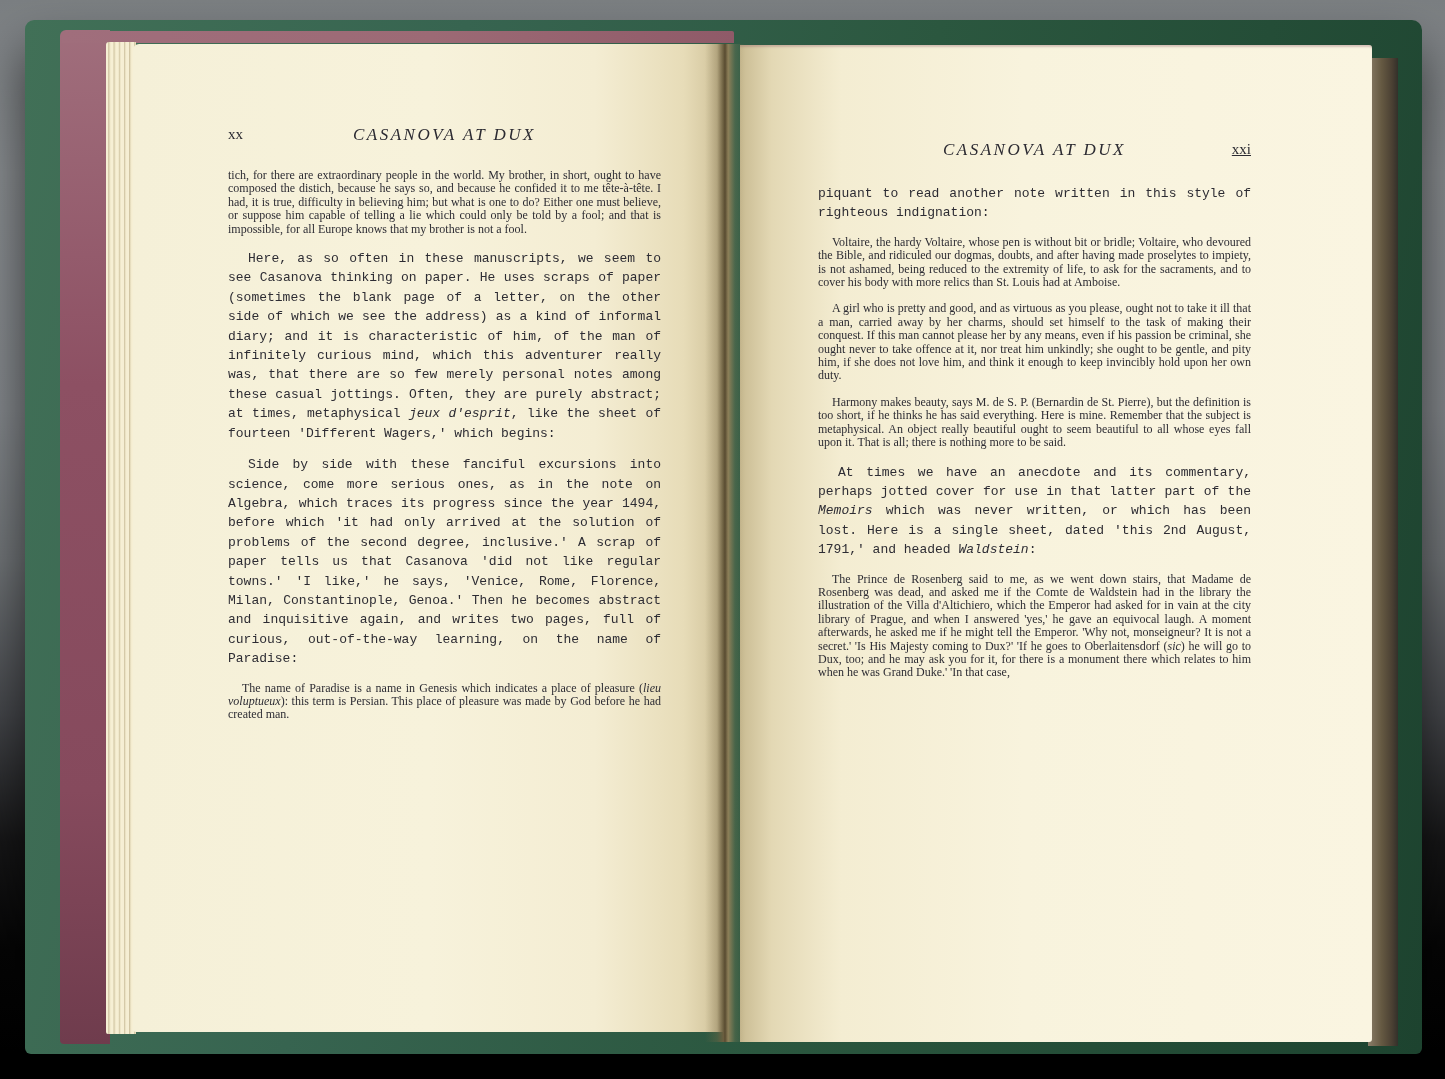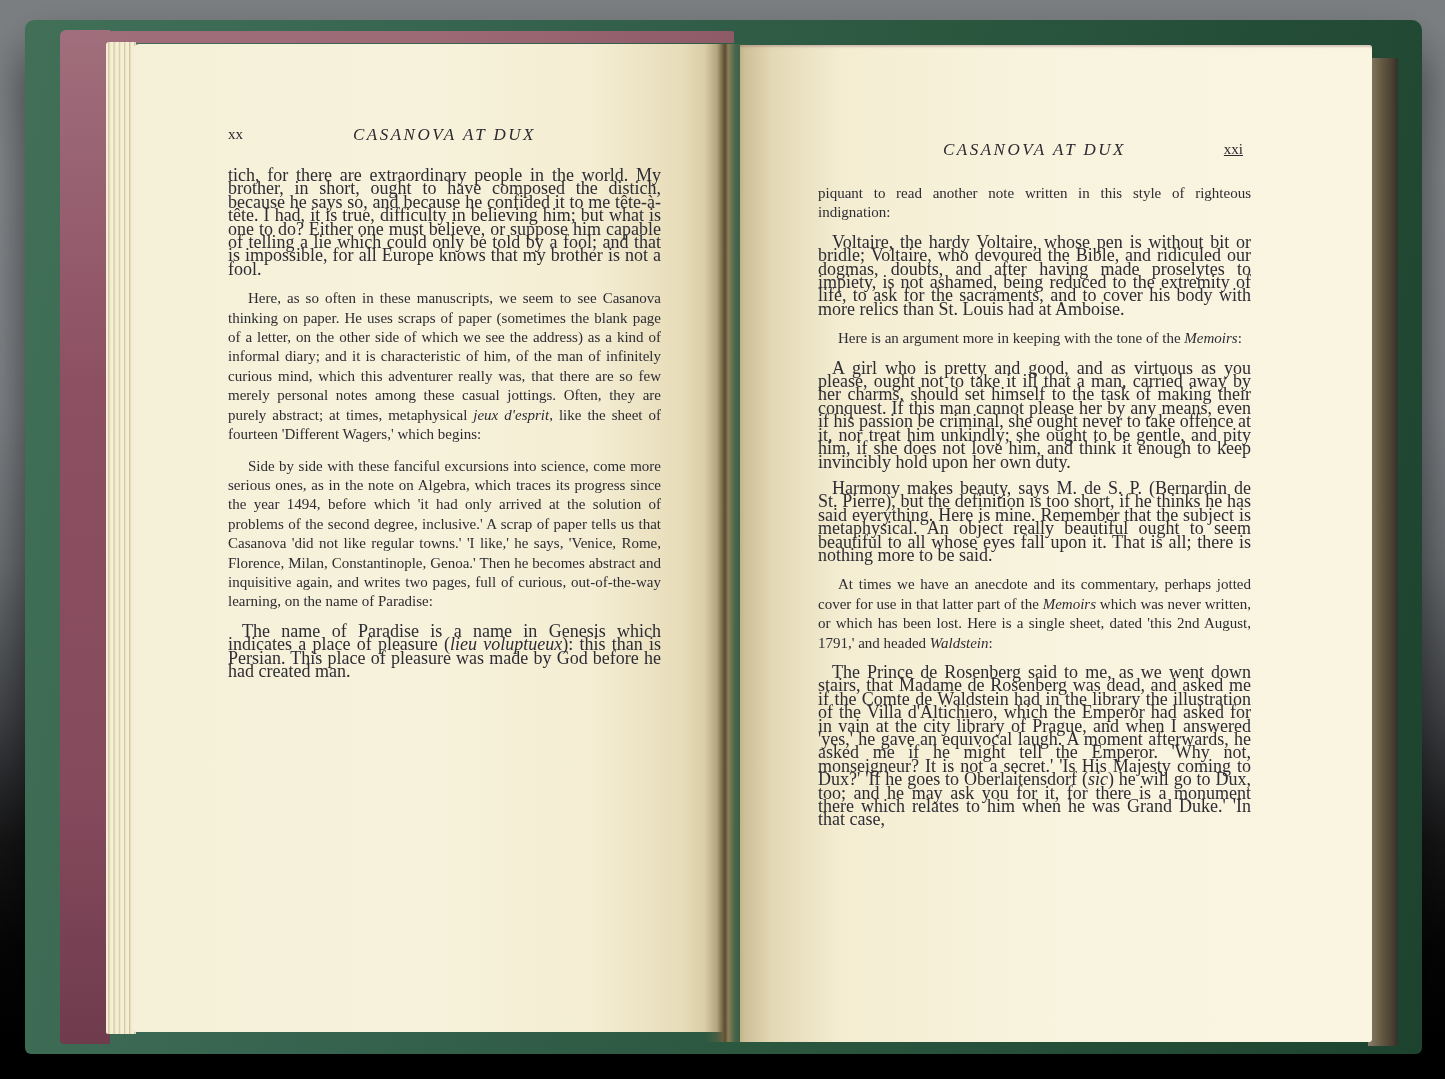--- a/index.html
+++ b/index.html
@@ -69,28 +69,28 @@
   .col-left{left:228px;top:125px;}
   .col-right{left:818px;top:140px;}
   .page-header{position:relative;height:22px;margin-bottom:22px;}
   .running-title{
     position:absolute;left:0;right:0;text-align:center;
     font-style:italic;font-size:17px;letter-spacing:2.5px;color:#2b2a31;
     white-space:nowrap;
   }
   .folio{font-size:15px;color:#2b2a31;position:absolute;top:1px;}
   .folio-left{left:0;}
-  .folio-right{right:8px;text-decoration:underline;}
+  .folio-right{right:0;text-decoration:underline;}
   .col p{margin:0;color:#2d2c33;}
   .b{
-    font-size:15px;line-height:19.4px;text-align:justify;
-    text-indent:20px;margin-top:12px !important;
+    font-size:13px;line-height:19.4px;text-align:justify;
+    text-indent:20px;margin-top:12px !important;font-family:Liberation Mono, monospace;
   }
   .q{
-    font-size:18px;line-height:13.4px;text-align:justify;
+    font-size:12px;line-height:13.4px;text-align:justify;
     text-indent:14px;margin-top:13px !important;margin-bottom:13px !important;
   }
   .col p:first-of-type{margin-top:0 !important;}
   .noindent{text-indent:0 !important;}
   em{font-style:italic;}
 </style>
 </head>
 <body>
 
 <div class="scene">
@@ -106,32 +106,31 @@
 
   <div class="col col-left">
     <div class="page-header">
       <span class="folio folio-left">xx</span>
       <span class="running-title">CASANOVA AT DUX</span>
     </div>
     <div id="left-col">
         <p class="q noindent"><span>tich, for there are extraordinary people in the world. My brother, in short, ought to have composed the distich, because he says so, and because he confided it to me tête-à-tête. I had, it is true, difficulty in believing him; but what is one to do? Either one must believe, or suppose him capable of telling a lie which could only be told by a fool; and that is impossible, for all Europe knows that my brother is not a fool.</span></p>
         <p class="b"><span>Here, as so often in these manuscripts, we seem to see Casanova thinking on paper. He uses scraps of paper (sometimes the blank page of a letter, on the other side of which we see the address) as a kind of informal diary; and it is characteristic of him, of the man of infinitely curious mind, which this adventurer really was, that there are so few merely personal notes among these casual jottings. Often, they are purely abstract; at times, metaphysical </span><em>jeux d'esprit</em><span>, like the sheet of fourteen 'Different Wagers,' which begins:</span></p>
         <p class="b"><span>Side by side with these fanciful excursions into science, come more serious ones, as in the note on Algebra, which traces its progress since the year 1494, before which 'it had only arrived at the solution of problems of the second degree, inclusive.' A scrap of paper tells us that Casanova 'did not like regular towns.' 'I like,' he says, 'Venice, Rome, Florence, Milan, Constantinople, Genoa.' Then he becomes abstract and inquisitive again, and writes two pages, full of curious, out-of-the-way learning, on the name of Paradise:</span></p>
-        <p class="q"><span>The name of Paradise is a name in Genesis which indicates a place of pleasure (</span><em>lieu voluptueux</em><span>): this than is Persian. This place of pleasure was made by God before he had created man.</span></p>
+        <p class="q"><span>The name of Paradise is a name in Genesis which indicates a place of pleasure (</span><em>lieu voluptueux</em><span>): this term is Persian. This place of pleasure was made by God before he had created man.</span></p>
       </div>
   </div>
 
   <div class="col col-right">
     <div class="page-header">
       <span class="running-title">CASANOVA AT DUX</span>
       <span class="folio folio-right">xxi</span>
     </div>
     <div id="right-col">
         <p class="b noindent"><span>piquant to read another note written in this style of righteous indignation:</span></p>
         <p class="q"><span>Voltaire, the hardy Voltaire, whose pen is without bit or bridle; Voltaire, who devoured the Bible, and ridiculed our dogmas, doubts, and after having made proselytes to impiety, is not ashamed, being reduced to the extremity of life, to ask for the sacraments, and to cover his body with more relics than St. Louis had at Amboise.</span></p>
-        <p class="b"><span>Here is an argument more in keeping with the tone of the </span><em>Memoirs</em><span>:</span></p>
         <p class="q"><span>A girl who is pretty and good, and as virtuous as you please, ought not to take it ill that a man, carried away by her charms, should set himself to the task of making their conquest. If this man cannot please her by any means, even if his passion be criminal, she ought never to take offence at it, nor treat him unkindly; she ought to be gentle, and pity him, if she does not love him, and think it enough to keep invincibly hold upon her own duty.</span></p>
         <p class="q"><span>Harmony makes beauty, says M. de S. P. (Bernardin de St. Pierre), but the definition is too short, if he thinks he has said everything. Here is mine. Remember that the subject is metaphysical. An object really beautiful ought to seem beautiful to all whose eyes fall upon it. That is all; there is nothing more to be said.</span></p>
         <p class="b"><span>At times we have an anecdote and its commentary, perhaps jotted cover for use in that latter part of the </span><em>Memoirs</em><span> which was never written, or which has been lost. Here is a single sheet, dated 'this 2nd August, 1791,' and headed </span><em>Waldstein</em><span>:</span></p>
         <p class="q"><span>The Prince de Rosenberg said to me, as we went down stairs, that Madame de Rosenberg was dead, and asked me if the Comte de Waldstein had in the library the illustration of the Villa d'Altichiero, which the Emperor had asked for in vain at the city library of Prague, and when I answered 'yes,' he gave an equivocal laugh. A moment afterwards, he asked me if he might tell the Emperor. 'Why not, monseigneur? It is not a secret.' 'Is His Majesty coming to Dux?' 'If he goes to Oberlaitensdorf (</span><em>sic</em><span>) he will go to Dux, too; and he may ask you for it, for there is a monument there which relates to him when he was Grand Duke.' 'In that case,</span></p>
       </div>
   </div>
 </div>
 
 </body></html>

